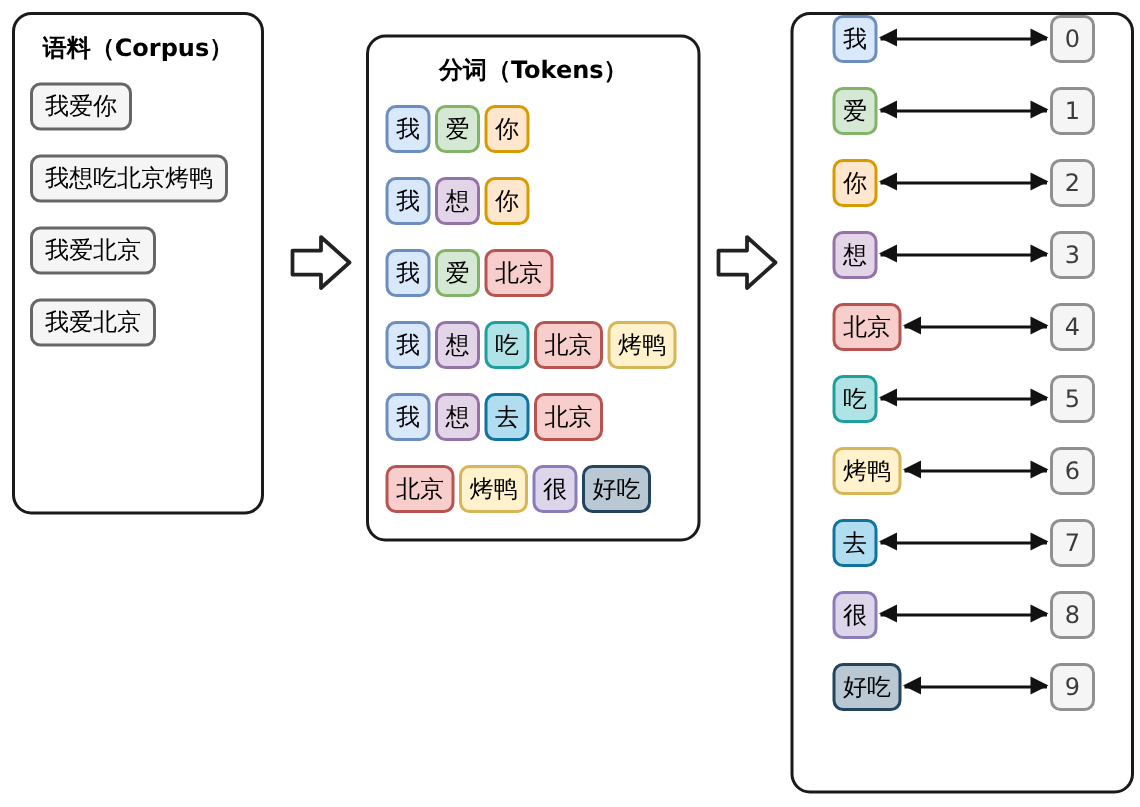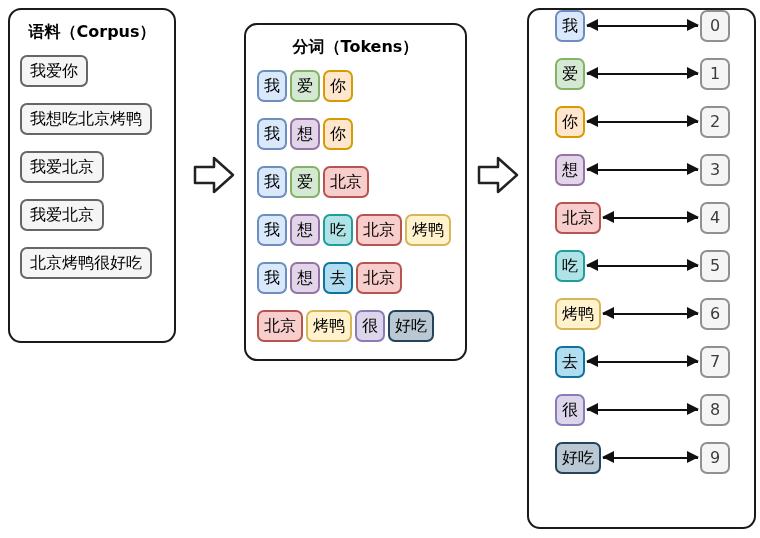--- a/index.html
+++ b/index.html
@@ -70,21 +70,20 @@
 
 <div class="canvas">
 
   <div class="panel" id="corpus-panel">
     <div class="panel-title">语料（Corpus）</div>
     <div>
         <div class="sentence-box">我爱你</div>
         <div class="sentence-box">我想吃北京烤鸭</div>
         <div class="sentence-box">我爱北京</div>
         <div class="sentence-box">我爱北京</div>
-        <div class="sentence-box">北京烤鸭很好吃</div>
       </div>
   </div>
 
   <svg class="flow-arrow" id="flow-arrow-1" viewBox="0 0 44 46">
     <polygon points="3,15 22,15 22,6 41,23 22,40 22,31 3,31" fill="#ffffff" stroke="#222222" stroke-width="2.5" stroke-linejoin="round"></polygon>
   </svg>
 
   <div class="panel" id="tokens-panel">
     <div class="panel-title">分词（Tokens）</div>
     <div>

